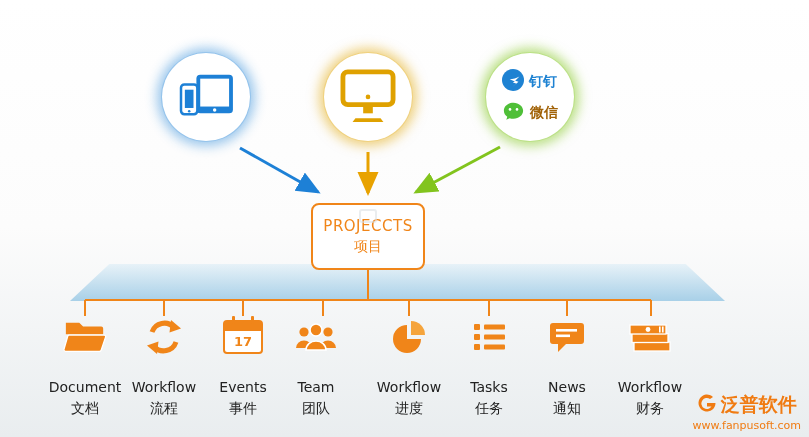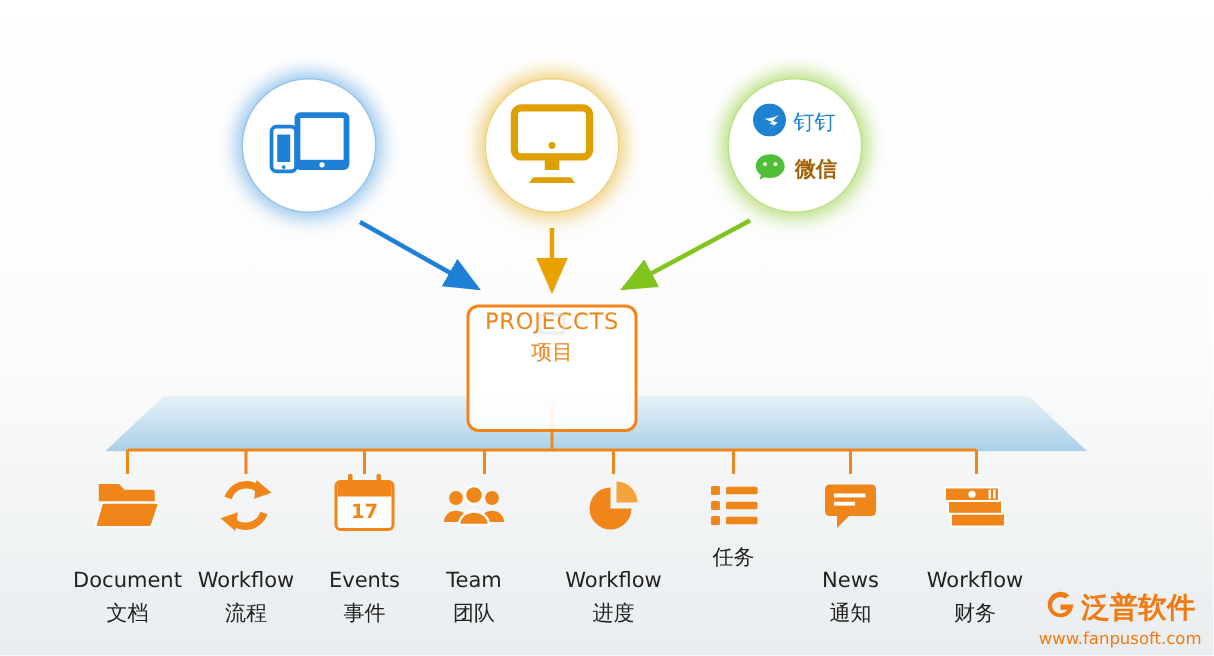--- a/index.html
+++ b/index.html
@@ -9,27 +9,27 @@
            background:linear-gradient(180deg,#ffffff 0%,#fcfcfc 52%,#e9edef 100%); }
 
   
   .halo { position:absolute; width:88px; height:88px; border-radius:50%; background:#fff;
           display:flex; align-items:center; justify-content:center; }
   .halo.blue  { left:162px; top:53px; box-shadow:0 0 0 1px rgba(30,130,214,.18), 0 0 12px 5px rgba(30,130,214,.45); }
   .halo.gold  { left:324px; top:53px; box-shadow:0 0 0 1px rgba(226,165,0,.18), 0 0 12px 5px rgba(226,165,0,.5); }
   .halo.green { left:486px; top:53px; box-shadow:0 0 0 1px rgba(130,198,30,.18), 0 0 12px 5px rgba(130,198,30,.55); }
   .apps { display:flex; flex-direction:column; gap:6px; }
   .app-row { display:flex; align-items:center; gap:5px; }
-  .app-label-ding { color:#1e82d2; font-size:14px; font-weight:normal; }
+  .app-label-ding { color:#1e82d2; font-size:14px; font-weight:bold; }
   .app-label-wechat { color:#a16207; font-size:14px; font-weight:bold; }
 
   
-  .pbox { position:absolute; left:311px; top:203px; width:114px; height:85px;
+  .pbox { position:absolute; left:311px; top:203px; width:114px; height:67px;
           border:2px solid #f08519; border-radius:8px; background:rgba(255,255,255,.9);
-          display:flex; flex-direction:column; align-items:center; justify-content:flex-start; gap:3px; }
+          display:flex; flex-direction:column; align-items:center; justify-content:center; gap:3px; }
   .pbox .wm { position:absolute; top:4px; left:50%; transform:translateX(-50%);
               width:18px; height:14px; border:2px solid #d9dee2; border-radius:3px; opacity:.55; }
   .pbox .t1 { color:#f08519; font-size:15px; letter-spacing:.5px; }
   .pbox .t2 { color:#f08519; font-size:14px; }
 
   
   .trap { position:absolute; left:70px; top:264px; width:655px; height:37px;
           background:linear-gradient(180deg,rgba(210,233,246,.45),rgba(164,206,231,.95));
           clip-path:polygon(6% 0,94% 0,100% 100%,0 100%); }
 
@@ -204,20 +204,21 @@
     <span class="micon">
       <svg width="34" height="30" viewBox="0 0 34 30">
         <rect x="2" y="2" width="6" height="6" rx="1" fill="#f08519"></rect>
         <rect x="12" y="2.5" width="21" height="5" rx="1" fill="#f08519"></rect>
         <rect x="2" y="12" width="6" height="6" rx="1" fill="#f08519"></rect>
         <rect x="12" y="12.5" width="21" height="5" rx="1" fill="#f08519"></rect>
         <rect x="2" y="22" width="6" height="6" rx="1" fill="#f08519"></rect>
         <rect x="12" y="22.5" width="21" height="5" rx="1" fill="#f08519"></rect>
       </svg>
     </span>
+    <div class="men">Tasks</div>
     <div class="mzh">任务</div>
   </div>
 
   <div class="module" style="left:521px">
     <span class="micon">
       <svg width="36" height="32" viewBox="0 0 36 32">
         <path d="M4 2 h28 a3 3 0 0 1 3 3 v15 a3 3 0 0 1 -3 3 H17 l-8 8 v-8 H4 a3 3 0 0 1 -3 -3 V5 a3 3 0 0 1 3 -3 Z" fill="#f08519"></path>
         <rect x="7" y="8" width="21" height="2.6" fill="#fff"></rect>
         <rect x="7" y="13.5" width="14" height="2.6" fill="#fff"></rect>
       </svg>

